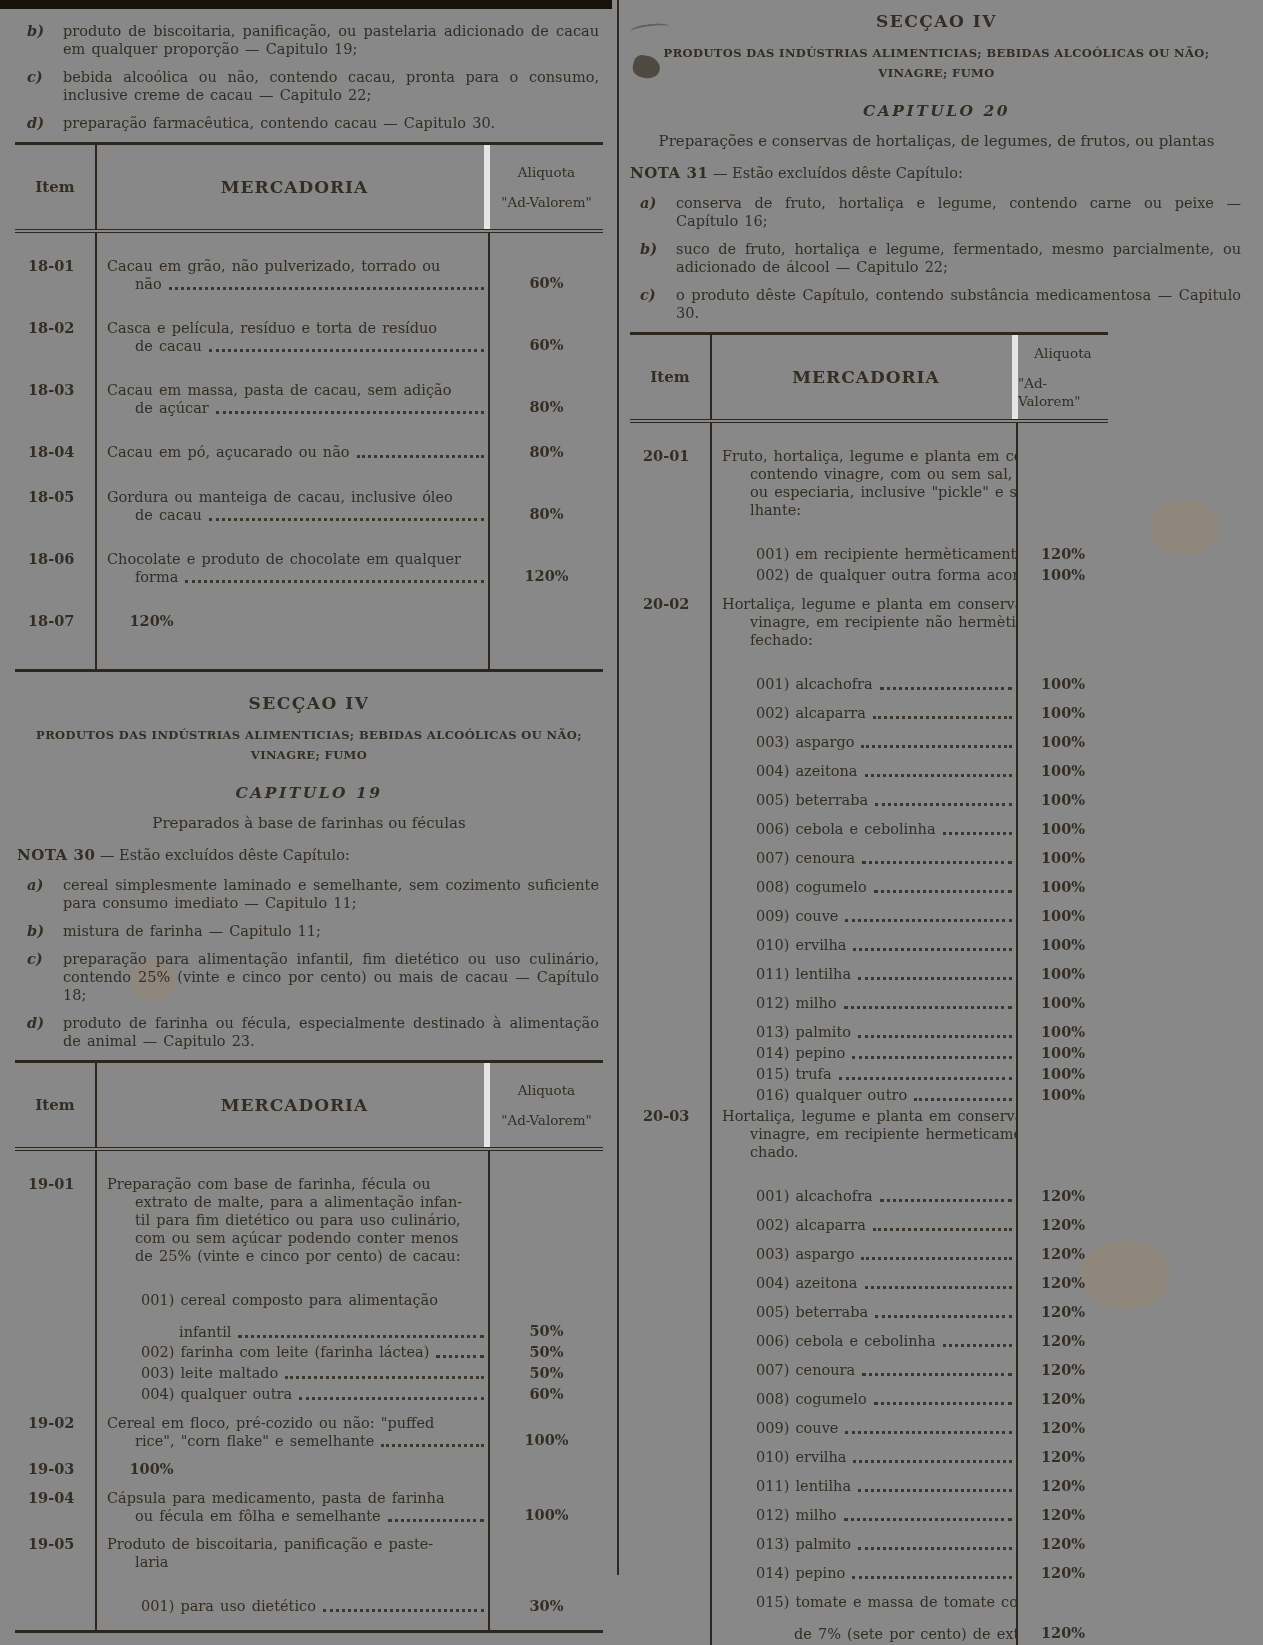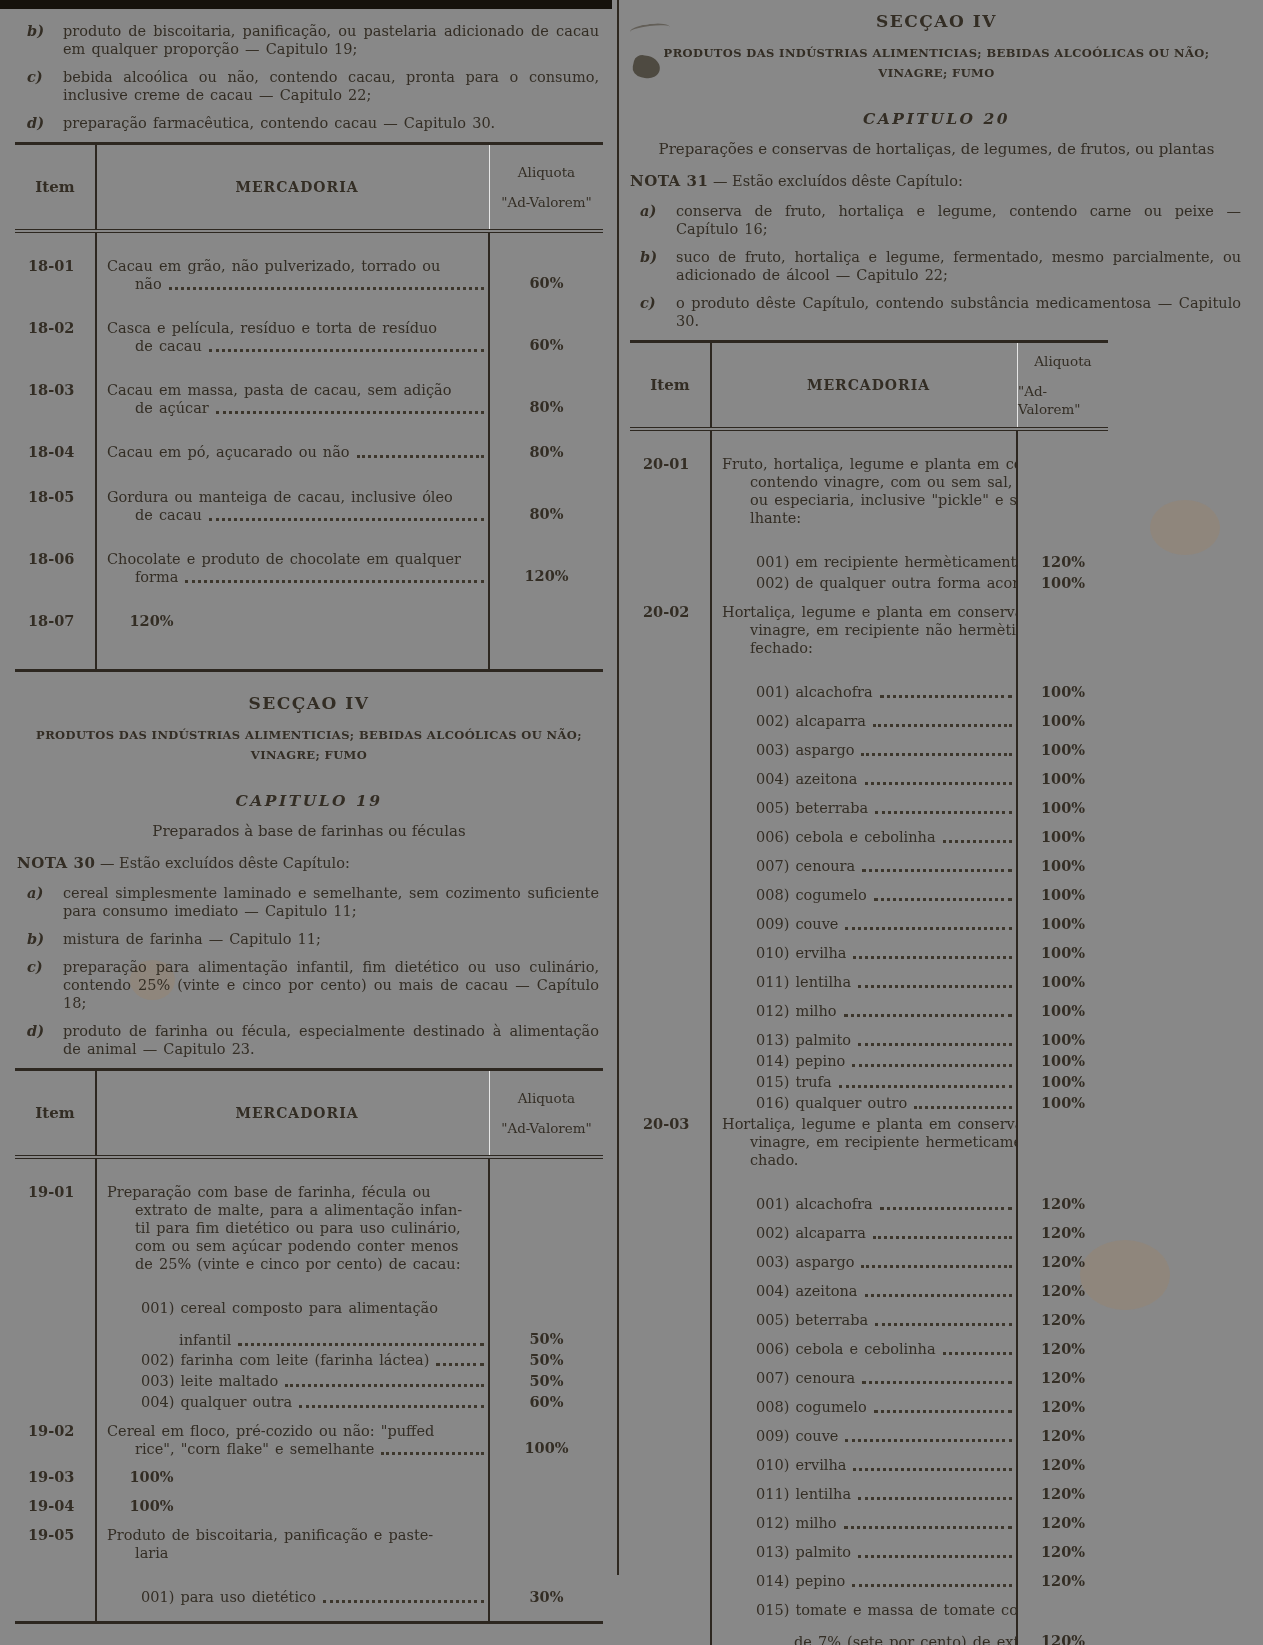--- a/index.html
+++ b/index.html
@@ -31,32 +31,32 @@
   .note-label{flex:none;width:36px;font-weight:bold;font-style:italic;}
   .note-text{flex:1;text-align:justify;word-spacing:1.5px;padding-right:4px;}
   .c-nota{margin:14px 0 12px 2px;}
   .c-nota b{font-size:15px;letter-spacing:.5px;text-align:center;}
 
   
   .c-sec{text-align:center;font-weight:bold;font-size:17px;letter-spacing:1.5px;margin:22px 0 14px;}
   .col-right .c-sec{margin-top:0;}
   .c-prod{text-align:center;font-weight:bold;font-size:11.5px;letter-spacing:.4px;margin:0 0 2px;}
   .c-prod2{text-align:center;font-weight:bold;font-size:11.5px;letter-spacing:.4px;margin:0 0 14px;}
-  .c-cap{text-align:center;font-weight:bold;font-style:italic;font-size:15.5px;letter-spacing:2.5px;margin:28px 0 12px;}
+  .c-cap{text-align:center;font-weight:bold;font-style:italic;font-size:15.5px;letter-spacing:2.5px;margin:20px 0 12px;}
   .c-sub{text-align:center;font-size:15px;margin:0 0 12px;}
 
   
   .tariff{border-top:3px solid #2d2720;margin-top:6px;}
   .tariff.closed{border-bottom:3px solid #2d2720;}
   .t-left{width:588px;}
   .t-right{width:478px;margin-left:2px;}
   .thead{display:flex;align-items:stretch;height:84px;border-bottom:4px double #2d2720;}
   .h-item{flex:none;width:80px;display:flex;align-items:center;justify-content:center;font-weight:bold;font-size:15px;}
-  .h-merc{flex:1;display:flex;align-items:center;justify-content:center;font-weight:bold;font-size:14px;letter-spacing:1px;
-    border-left:2px solid #2d2720;border-right:1px solid #e5e5e5;padding-left:8px;}
+  .h-merc{flex:1;display:flex;align-items:center;justify-content:center;font-weight:bold;font-size:17px;letter-spacing:1px;
+    border-left:2px solid #2d2720;border-right:6px solid #e5e5e5;padding-left:8px;}
   .h-aliq{flex:none;display:flex;flex-direction:column;justify-content:center;align-items:center;gap:12px;font-size:13.5px;}
   .t-left .h-aliq{width:113px;}
   .t-right .h-aliq{width:90px;}
   .tbody{position:relative;padding:24px 0 12px;}
   .vl{position:absolute;top:0;bottom:0;width:2px;background:#2d2720;}
   .vl1{left:80px;}
   .t-left .vl2{right:113px;}
   .t-right .vl2{right:90px;}
   .trow{display:flex;align-items:stretch;margin-bottom:10px;}
   .trow.loose{margin-bottom:26px;}
@@ -313,20 +313,27 @@
               <div class="c-val">100%</div>
             </div>
 
             <div class="trow">
               <div class="c-item">19-03</div>
               <div class="c-val">100%</div>
             </div>
 
             <div class="trow">
               <div class="c-item">19-04</div>
+              <div class="c-desc">
+                <div class="dline">Cápsula para medicamento, pasta de farinha</div>
+                <div class="dline cont lastline">
+                  <span class="txt">ou fécula em fôlha e semelhante</span>
+                  <span class="fill"></span>
+                </div>
+              </div>
               <div class="c-val">100%</div>
             </div>
 
             <div class="trow loose">
               <div class="c-item">19-05</div>
               <div class="c-desc">
                 <div class="dline">Produto de biscoitaria, panificação e paste-</div>
                 <div class="dline cont">laria</div>
               </div>
               <div class="c-val"></div>

